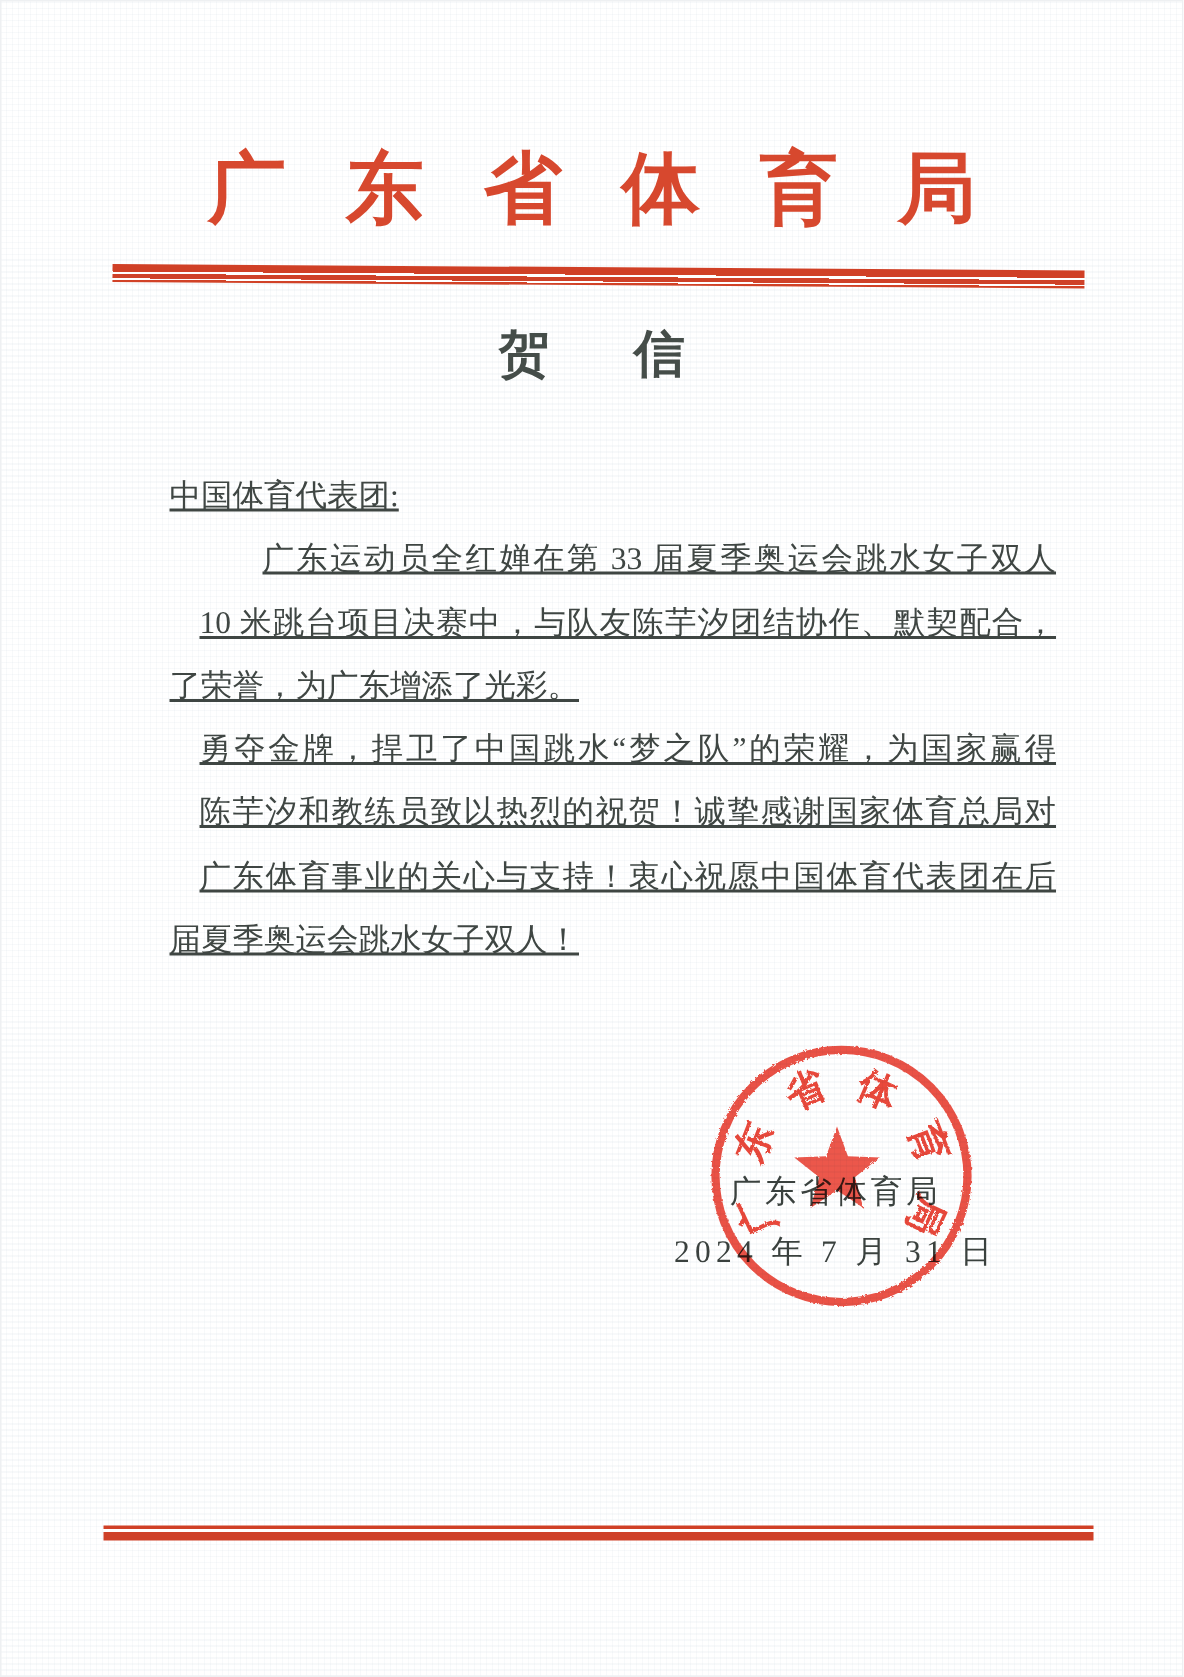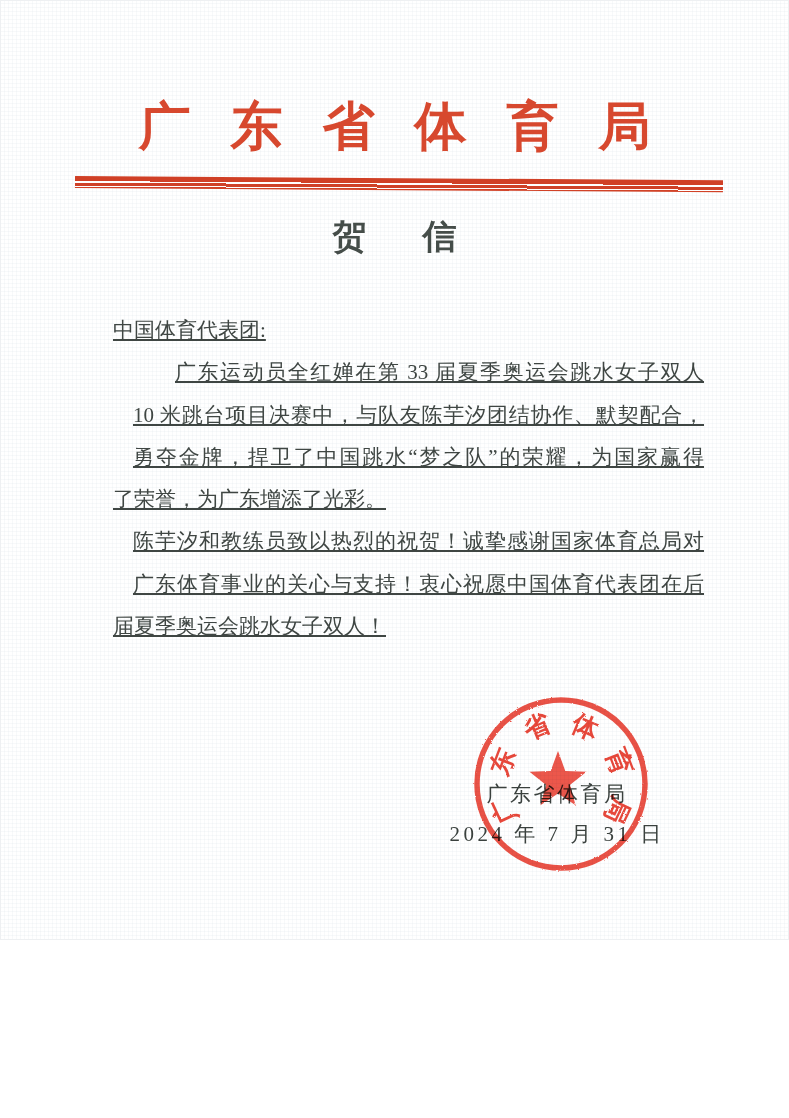--- a/index.html
+++ b/index.html
@@ -1,17 +1,17 @@
 <!DOCTYPE html>
 <html><head>
 <meta charset="utf-8">
 <style>
   html,body{margin:0;padding:0;background:#ffffff;}
   .page{
-    position:relative;width:789px;height:940px;overflow:hidden;
+    position:relative;width:789px;height:1118px;overflow:hidden;
     background:#ffffff;
     background-image:
       repeating-linear-gradient(0deg, rgba(208,218,226,.16) 0 1px, transparent 1px 4px),
       repeating-linear-gradient(90deg, rgba(208,218,226,.16) 0 1px, transparent 1px 4px);
     box-shadow: inset 0 0 0 1px #eef0f2;
     font-family:"Liberation Serif","DejaVu Serif",serif;
   }
   .letterhead{
     position:absolute;top:95px;left:0;width:100%;
     text-align:center;
@@ -76,22 +76,22 @@
 
   <h2 class="doc-title">
     <span>贺</span>
     <span>信</span>
   </h2>
 
   <main class="body-text">
     <div class="line">中国体育代表团:</div>
     <div class="line fill indent">广东运动员全红婵在第 33 届夏季奥运会跳水女子双人</div>
     <div class="line fill">10 米跳台项目决赛中，与队友陈芋汐团结协作、默契配合，</div>
+    <div class="line">了荣誉，为广东增添了光彩。</div>
     <div class="line fill">勇夺金牌，捍卫了中国跳水“梦之队”的荣耀，为国家赢得</div>
-    <div class="line">了荣誉，为广东增添了光彩。</div>
     <div class="line fill">陈芋汐和教练员致以热烈的祝贺！诚挚感谢国家体育总局对</div>
     <div class="line fill">广东体育事业的关心与支持！衷心祝愿中国体育代表团在后</div>
     <div class="line">届夏季奥运会跳水女子双人！</div>
   </main>
 
   <div class="signoff">
     <div class="sig-org">广东省体育局</div>
     <div class="sig-date">2024 年 7 月 31 日</div>
   </div>
 

